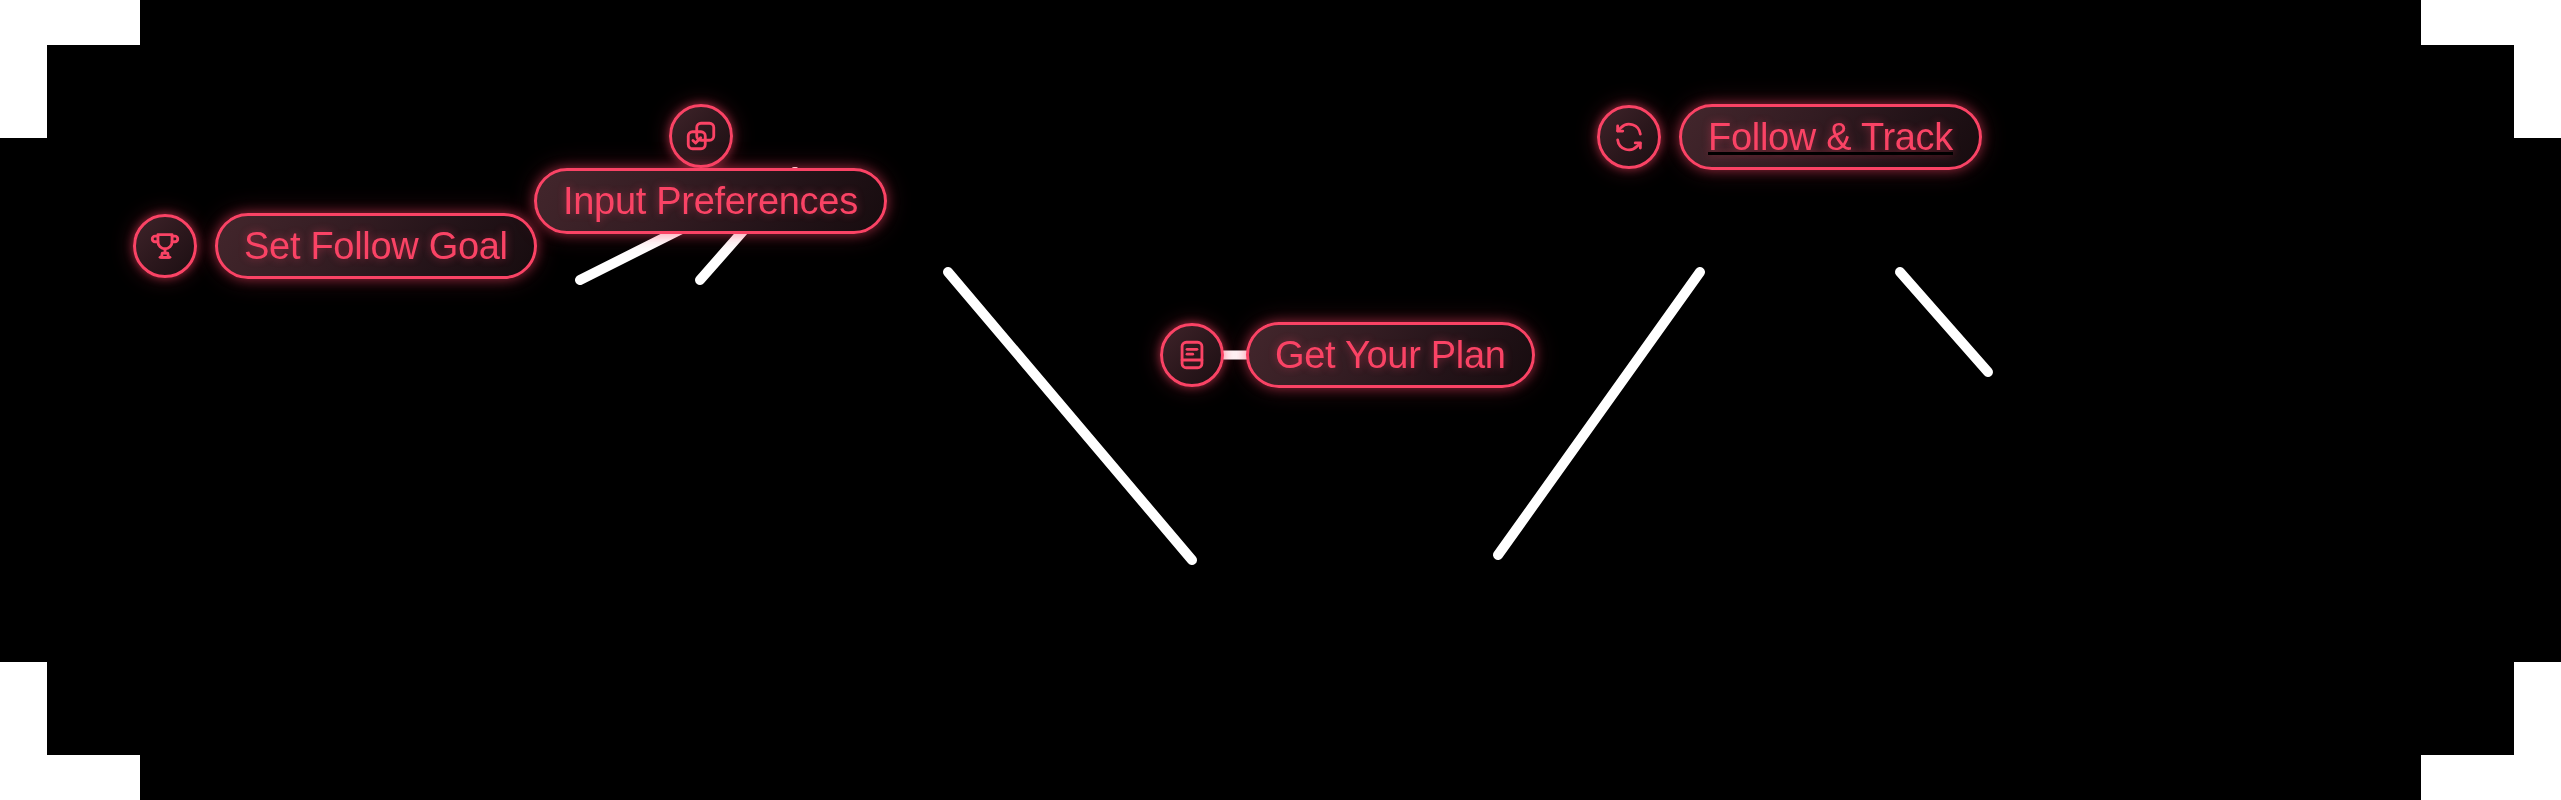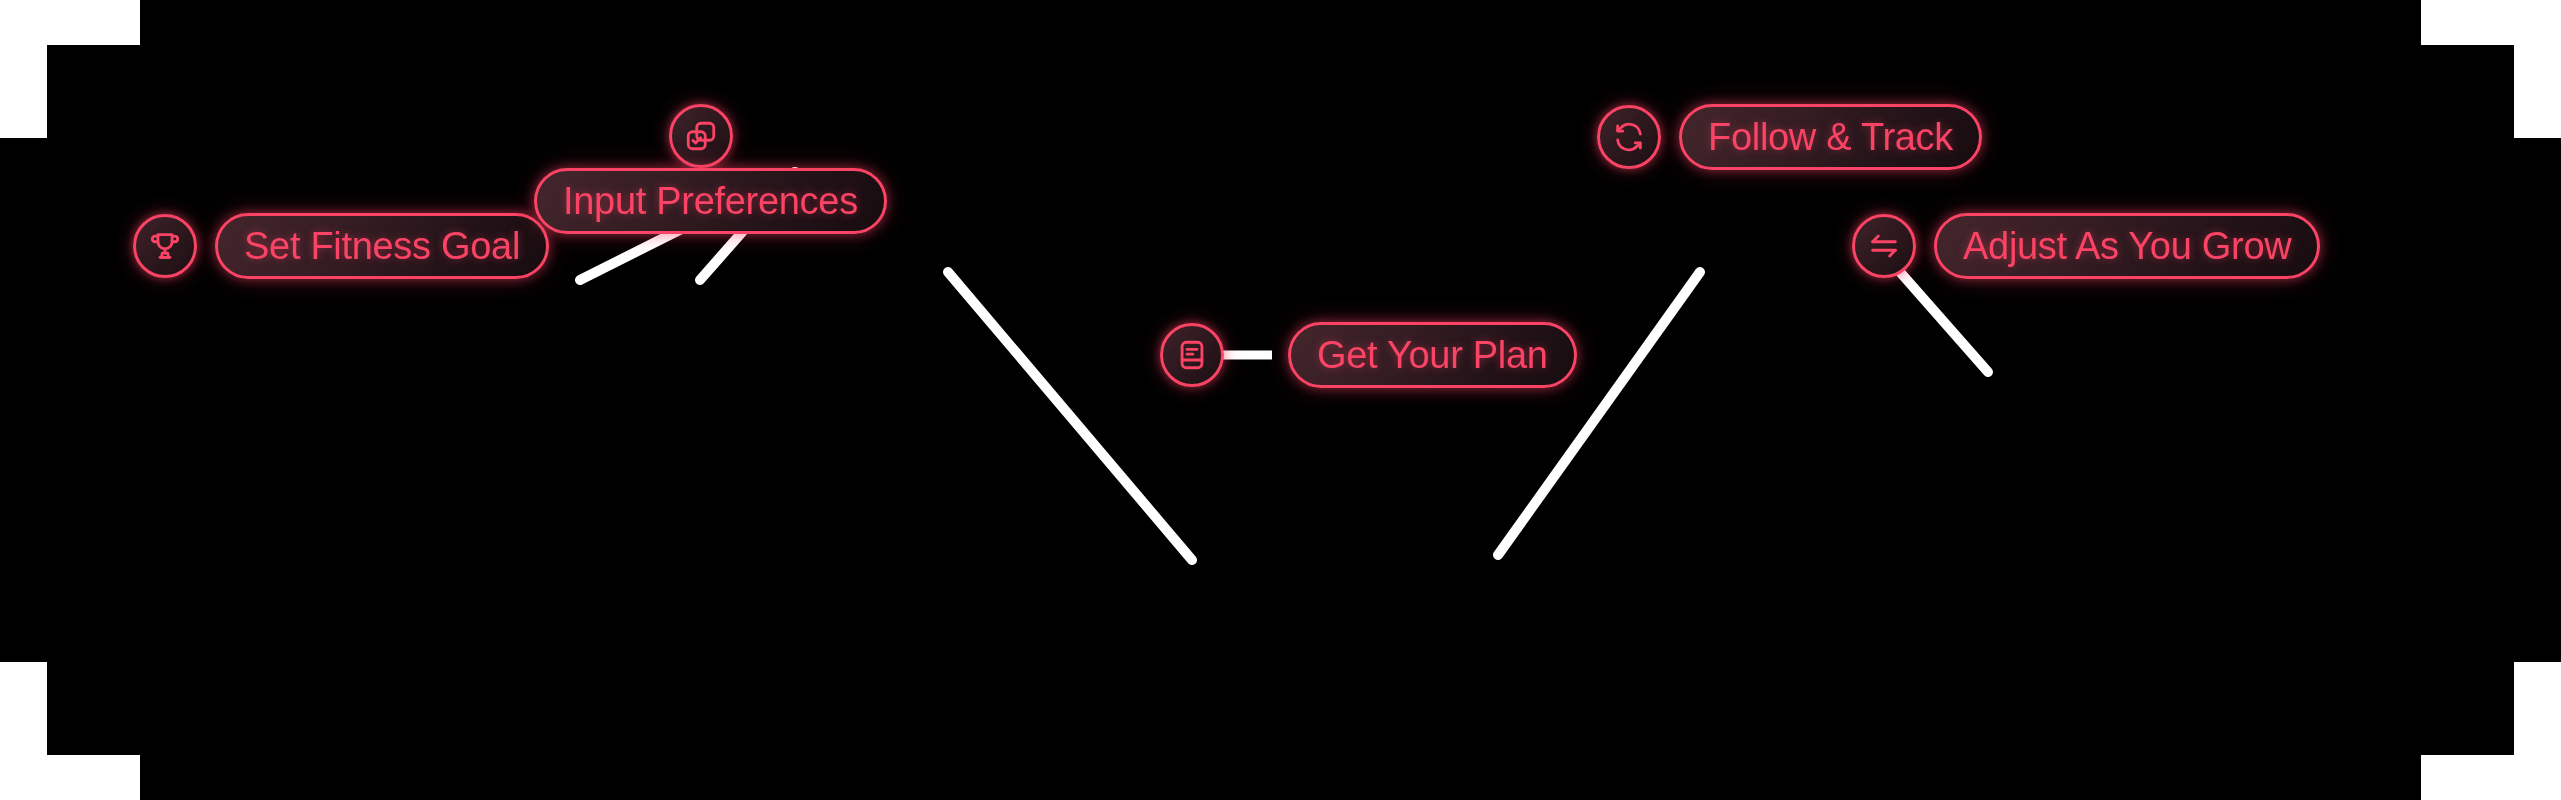--- a/index.html
+++ b/index.html
@@ -87,22 +87,22 @@
     font-size: 38px;
     line-height: 1;
     letter-spacing: -0.3px;
     font-weight: 400;
     text-shadow: 0 0 8px rgba(250,67,101,0.45);
   }
 
   
   #node-goal     { left: 133px;  top: 213px; }
   #node-input    { left: 516px;  top: 104px; }
-  #node-plan     { left: 1160px; top: 322px; gap: 42px; }
-  #node-follow   { left: 1597px; top: 104px; }
+  #node-plan     { left: 1160px; top: 322px; }
+  #node-follow   { left: 1597px; top: 104px; text-decoration: underline; }
   #node-adjust   { left: 1852px; top: 213px; }
 
   
   #node-plan .pill { margin-left: 22px; }
 
   
   .corner {
     position: absolute;
     background: #FFFFFF;
     z-index: 10;
@@ -148,21 +148,21 @@
           <path d="M7 4h10v5a5 5 0 0 1-10 0V4z" style="stroke: rgb(250, 67, 101);"></path>
           <path d="M7 5H5a2 2 0 0 0 0 4h2" style="stroke: rgb(250, 67, 101);"></path>
           <path d="M17 5h2a2 2 0 0 1 0 4h-2" style="stroke: rgb(250, 67, 101);"></path>
           <path d="M12 14v3" style="stroke: rgb(250, 67, 101);"></path>
           <path d="M9.5 20h5l-.6-3h-3.8L9.5 20z" style="stroke: rgb(250, 67, 101);"></path>
           <path d="M8.5 20h7" style="stroke: rgb(250, 67, 101);"></path>
         </svg>
       </span>
     </div>
     <div class="pill" style="border-color: rgb(250, 67, 101);">
-      <span class="pill-label" style="color: rgb(250, 67, 101);">Set Fitness Goal</span>
+      <span class="pill-label" style="color: rgb(250, 67, 101);">Set Follow Goal</span>
     </div>
   </div>
 
   <div class="node" id="node-input" style="left: 516px; top: 104px; flex-direction: column;">
     <div class="badge" style="border-color: rgb(250, 67, 101);">
       <span>
         <svg viewBox="0 0 24 24">
           <rect x="9" y="3" width="12" height="12" rx="3" style="stroke: rgb(250, 67, 101);"></rect>
           <rect x="3" y="9" width="12" height="12" rx="3" style="stroke: rgb(250, 67, 101);"></rect>
           <path d="M6.3 15.1l1.9 1.9 3.6-3.8" style="stroke: rgb(250, 67, 101);"></path>
@@ -199,35 +199,20 @@
           <path d="M4 4.2v3.6h3.6" style="stroke: rgb(250, 67, 101);"></path>
           <path d="M20 19.8v-3.6h-3.6" style="stroke: rgb(250, 67, 101);"></path>
         </svg>
       </span>
     </div>
     <div class="pill" style="border-color: rgb(250, 67, 101);">
       <span class="pill-label" style="color: rgb(250, 67, 101);">Follow &amp; Track</span>
     </div>
   </div>
 
-  <div class="node" id="node-adjust" style="left: 1852px; top: 213px;">
-    <div class="badge" style="border-color: rgb(250, 67, 101);">
-      <span>
-        <svg viewBox="0 0 24 24">
-          <path d="M20 9H4" style="stroke: rgb(250, 67, 101);"></path>
-          <path d="M8 5L4 9" style="stroke: rgb(250, 67, 101);"></path>
-          <path d="M4 15h16" style="stroke: rgb(250, 67, 101);"></path>
-          <path d="M16 19l4-4" style="stroke: rgb(250, 67, 101);"></path>
-        </svg>
-      </span>
-    </div>
-    <div class="pill" style="border-color: rgb(250, 67, 101);">
-      <span class="pill-label" style="color: rgb(250, 67, 101);">Adjust As You Grow</span>
-    </div>
-  </div>
 
   <div class="corner c-tl-h" style="background: rgb(255, 255, 255);"></div>
   <div class="corner c-tl-v" style="background: rgb(255, 255, 255);"></div>
   <div class="corner c-tr-h" style="background: rgb(255, 255, 255);"></div>
   <div class="corner c-tr-v" style="background: rgb(255, 255, 255);"></div>
   <div class="corner c-bl-h" style="background: rgb(255, 255, 255);"></div>
   <div class="corner c-bl-v" style="background: rgb(255, 255, 255);"></div>
   <div class="corner c-br-h" style="background: rgb(255, 255, 255);"></div>
   <div class="corner c-br-v" style="background: rgb(255, 255, 255);"></div>
 

